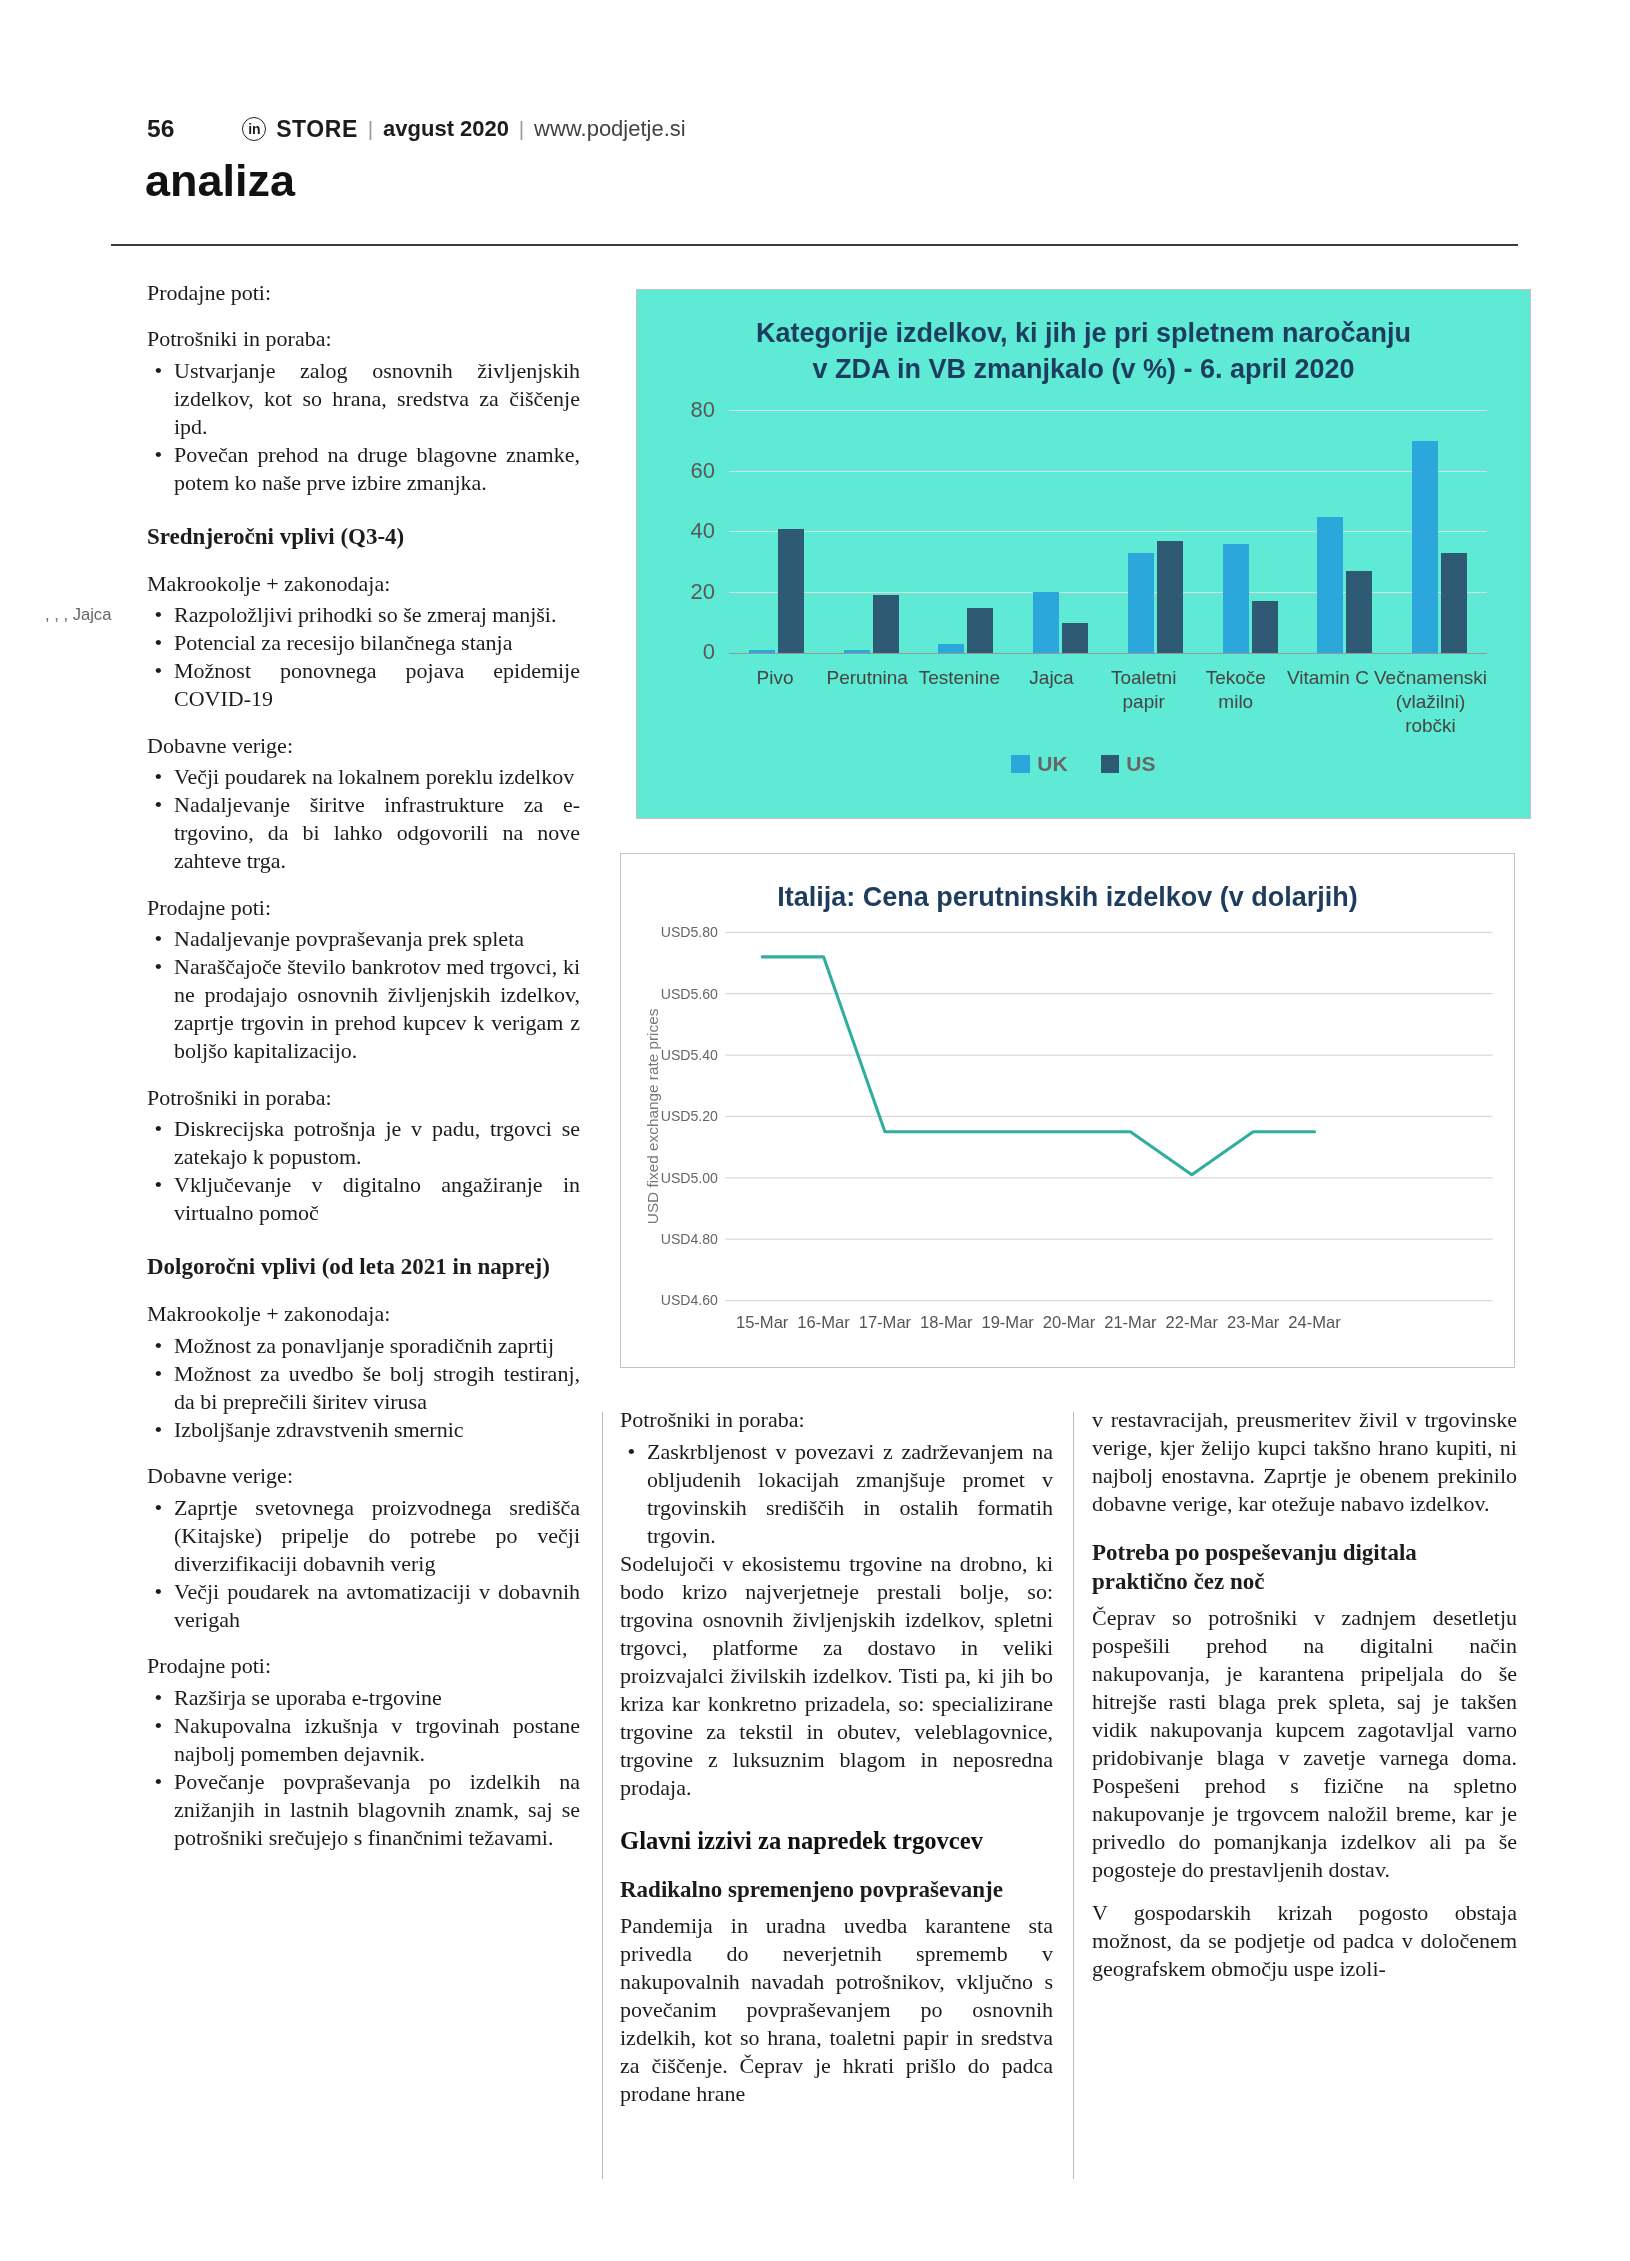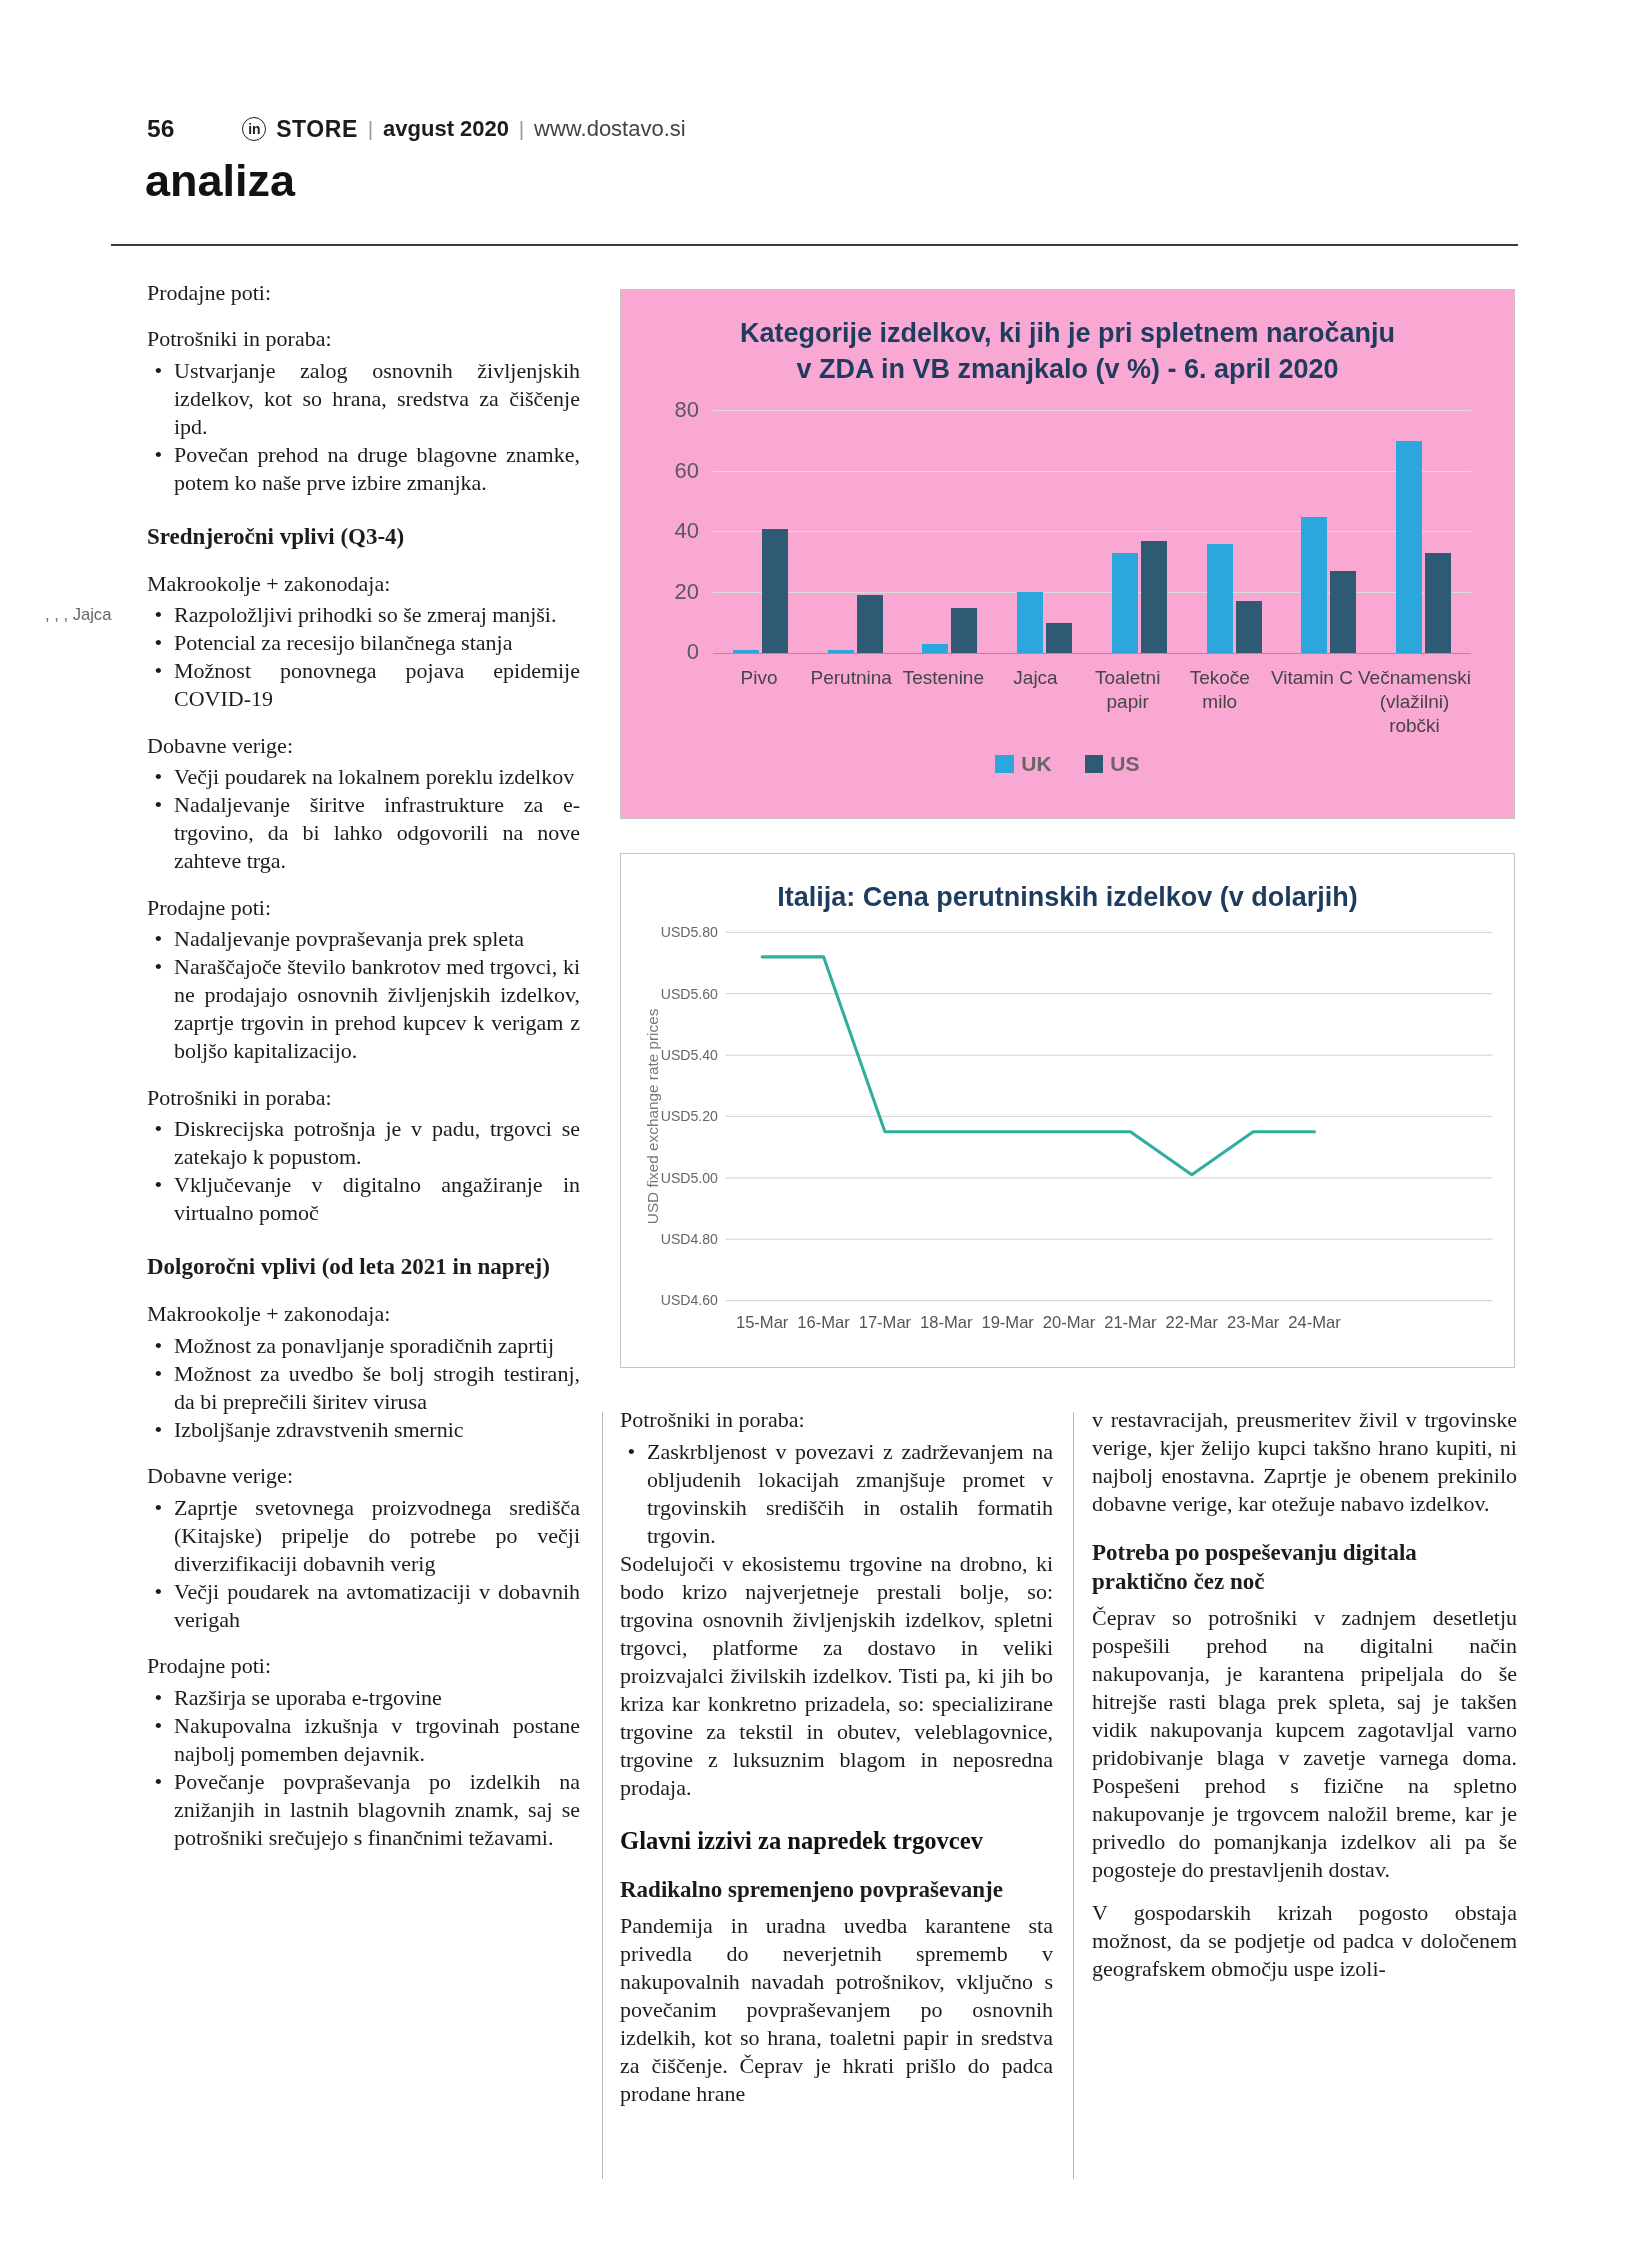--- a/index.html
+++ b/index.html
@@ -44,22 +44,22 @@
   .bullets li::before { content:"•"; position:absolute; left:7.4px; }
 
   .stray { position:absolute; left:45px; top:605px; font-family:"Liberation Sans", sans-serif;
            font-size:16.6px; color:#666; }
 
   .vrule { position:absolute; width:1.2px; background:#b8b8b8; }
   #vrule1 { left:602px;  top:1412px; height:767px; }
   #vrule2 { left:1073px; top:1412px; height:767px; }
 
   
-  #chart1 { position:absolute; left:620px; top:289px;  width:893px; height:528px;
-            border:1.2px solid #c4c4c4; background:#f9a8d4; }
+  #chart1 { position:absolute; left:636px; top:289px;  width:893px; height:528px;
+            border:1.2px solid #c4c4c4; background:#5eead4; }
   #chart2 { position:absolute; left:620px; top:853px; width:893px; height:513px;
             border:1.2px solid #c4c4c4; background:#fff; }
   .chart-title { text-align:center; font-family:"Liberation Sans", sans-serif; font-weight:bold;
                  font-size:27px; line-height:36px; color:#1d3c5e; margin-top:24.6px; }
 
   
   #bar-plot { position:absolute; left:92px; top:120px; width:758px; height:243px; }
   .gridline { position:absolute; left:0; width:100%; height:1.2px; background:#dcdcdc; }
   .axisline { background:#979797; }
   .ytick { position:absolute; left:-75px; width:61px; text-align:right;
@@ -91,21 +91,21 @@
   <header class="pagehead">
     <span class="pagenum">56</span>
     <span class="brandline">
       <span class="logo-circle">
         <span class="logo-glyph">in</span>
       </span>
       <span class="brand">STORE</span>
       <span class="sep">|</span>
       <span class="issue">avgust 2020</span>
       <span class="sep">|</span>
-      <span class="site">www.dostavo.si</span>
+      <span class="site">www.podjetje.si</span>
     </span>
   </header>
 
   <h1 class="section-title">analiza</h1>
   <div class="head-rule"></div>
 
   <div id="left-column" class="textcol">
       <div class="label">Prodajne poti:</div>
       <div class="label">Potrošniki in poraba:</div>
       <ul class="bullets">

